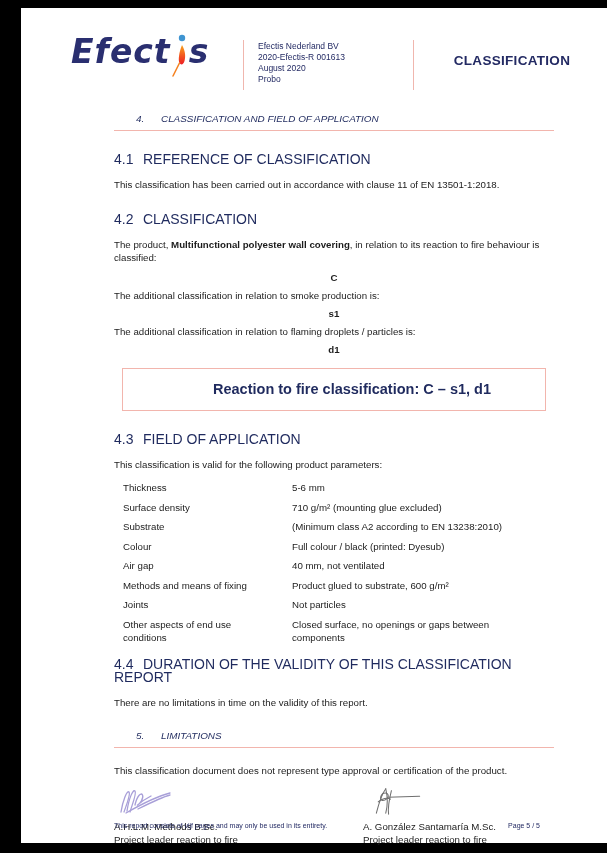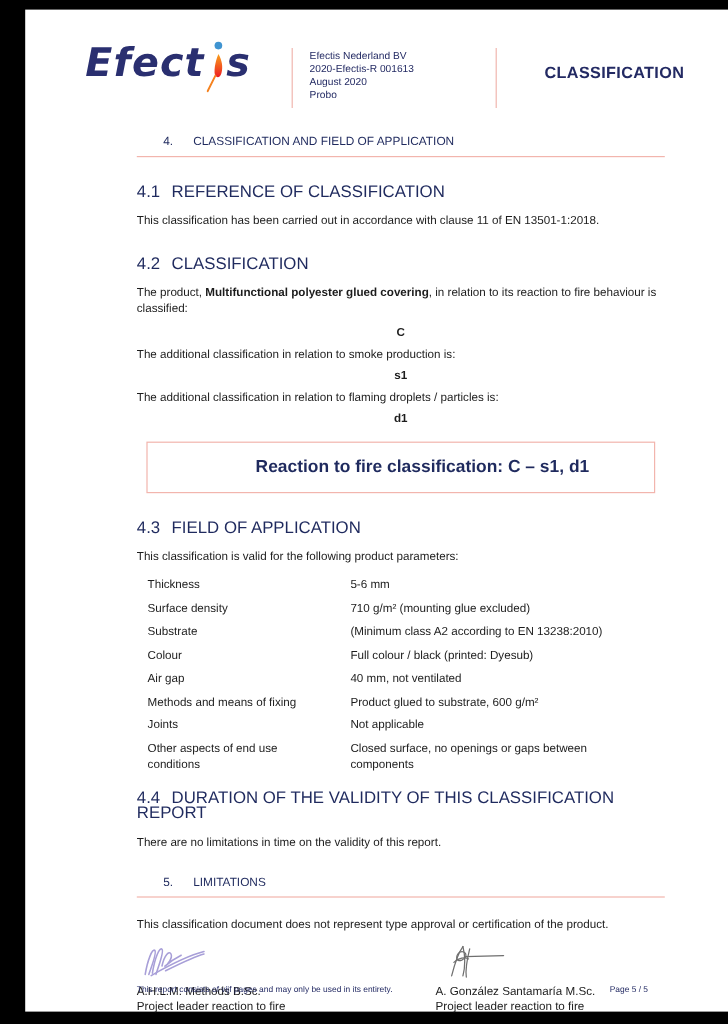--- a/index.html
+++ b/index.html
@@ -40,21 +40,21 @@
     text-align:center; font-weight:bold; font-size:13.5px;
     letter-spacing:0.3px; color:#232a63;
   }
   
   .content {
     position:absolute; left:93px; top:0; width:440px;
     font-size:9.7px; line-height:13px; color:#1c1c1c;
   }
   .h-main {
     color:#1f2a5e; border-bottom:1px solid #f2b5ad;
-    padding:0 0 5px 22px; font-size:9.9px;
+    padding:0 0 5px 22px; font-size:9.9px;font-style:italic;
   }
   .h-main .num { display:inline-block; width:25px; }
   .h-sub { color:#1f2a5e; font-size:14px; }
   .h-sub .num { display:inline-block; width:29px; }
   .sec4  { margin-top:104px; }
   .mt22  { margin-top:22px; }
   .mt20  { margin-top:20px; }
   .mt16  { margin-top:16px; }
   .mt14  { margin-top:14px; }
   .mt12  { margin-top:12px; }
@@ -130,21 +130,21 @@
 
     <div class="h-sub mt22">
       <span class="num">4.1</span><span>REFERENCE OF CLASSIFICATION</span>
     </div>
     <div class="mt12">This classification has been carried out in accordance with clause 11 of EN 13501-1:2018.</div>
 
     <div class="h-sub mt22">
       <span class="num">4.2</span><span>CLASSIFICATION</span>
     </div>
     <div class="mt12">
-      <span>The product, </span><b>Multifunctional polyester glued covering</b><span>, in relation to its reaction to fire behaviour is classified:</span>
+      <span>The product, </span><b>Multifunctional polyester wall covering</b><span>, in relation to its reaction to fire behaviour is classified:</span>
     </div>
     <div class="center-class first-class">C</div>
     <div class="mt5">The additional classification in relation to smoke production is:</div>
     <div class="center-class">s1</div>
     <div class="mt5">The additional classification in relation to flaming droplets / particles is:</div>
     <div class="center-class">d1</div>
 
     <div class="result-box">
       <span>Reaction to fire classification: C – s1, d1</span>
     </div>
@@ -174,21 +174,21 @@
       <div class="prow">
         <div class="plabel">Air gap</div>
         <div class="pvalue">40 mm, not ventilated</div>
       </div>
       <div class="prow">
         <div class="plabel">Methods and means of fixing</div>
         <div class="pvalue">Product glued to substrate, 600 g/m²</div>
       </div>
       <div class="prow">
         <div class="plabel">Joints</div>
-        <div class="pvalue">Not applicable</div>
+        <div class="pvalue">Not particles</div>
       </div>
       <div class="prow">
         <div class="plabel">Other aspects of end use conditions</div>
         <div class="pvalue">Closed surface, no openings or gaps between components</div>
       </div>
     </div>
 
     <div class="h-sub mt14">
       <span class="num">4.4</span><span>DURATION OF THE VALIDITY OF THIS CLASSIFICATION REPORT</span>
     </div>

